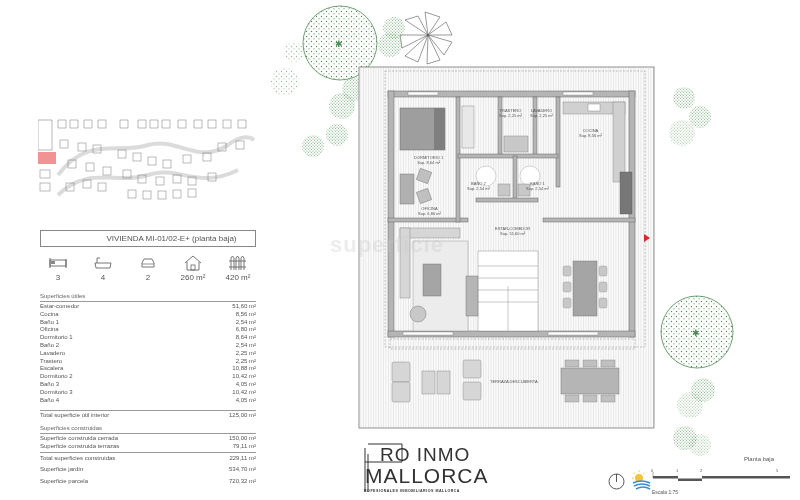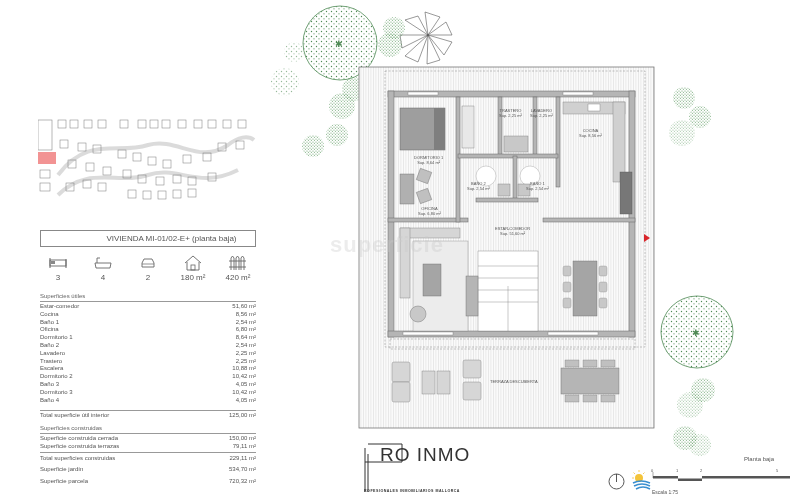--- a/index.html
+++ b/index.html
@@ -171,21 +171,21 @@
         <path d="M5,8 L7,4 L15,4 L17,8 L17,12 L5,12 Z" fill="none" stroke="#666" stroke-width="0.9"></path>
         <line x1="5" y1="9" x2="17" y2="9" stroke="#666" stroke-width="0.7"></line>
       </svg>
     <span class="val">2</span>
   </div>
   <div class="icon-cell">
     <svg viewBox="0 0 22 16">
         <path d="M3,8 L11,1 L19,8 M5,7 L5,15 L17,15 L17,7" fill="none" stroke="#666" stroke-width="0.9"></path>
         <rect x="9" y="10" width="4" height="5" fill="none" stroke="#666" stroke-width="0.8"></rect>
       </svg>
-    <span class="val">180 m²</span>
+    <span class="val">260 m²</span>
   </div>
   <div class="icon-cell">
     <svg viewBox="0 0 22 16">
         <g fill="none" stroke="#666" stroke-width="0.9">
           <path d="M4,15 L4,3 L5.5,1 L7,3 L7,15"></path>
           <path d="M9,15 L9,3 L10.5,1 L12,3 L12,15"></path>
           <path d="M14,15 L14,3 L15.5,1 L17,3 L17,15"></path>
           <line x1="2" y1="6" x2="19" y2="6"></line>
           <line x1="2" y1="12" x2="19" y2="12"></line>
         </g>
@@ -425,20 +425,21 @@
   <div class="room-label" style="left:132px;top:313px;">TERRAZA DESCUBIERTA</div>
 </div>
 
 <div class="watermark">superficie</div>
 
 <div class="logo">
   <svg class="logo-frame" viewBox="0 0 150 58">
     <path d="M5,52 L5,8 M8,52 L8,14 M8,4 L42,4 L42,22 L5,22" fill="none" stroke="#333" stroke-width="1"></path>
   </svg>
   <div class="logo-line1">RO INMO</div>
+  <div class="logo-line2">MALLORCA</div>
   <div class="logo-sub">ROFESIONALES INMOBILIARIOS MALLORCA</div>
 </div>
 
 <div class="plan-name">Planta baja</div>
 <svg class="compass" viewBox="0 0 17 17">
   <circle cx="8.5" cy="8.5" r="7.5" fill="none" stroke="#444" stroke-width="0.9"></circle>
   <line x1="8.5" y1="1" x2="8.5" y2="9" stroke="#444" stroke-width="0.9"></line>
 </svg>
 <svg class="sun-icon" viewBox="0 0 22 22">
   <circle cx="9" cy="9" r="4" fill="#f4c43a"></circle>

